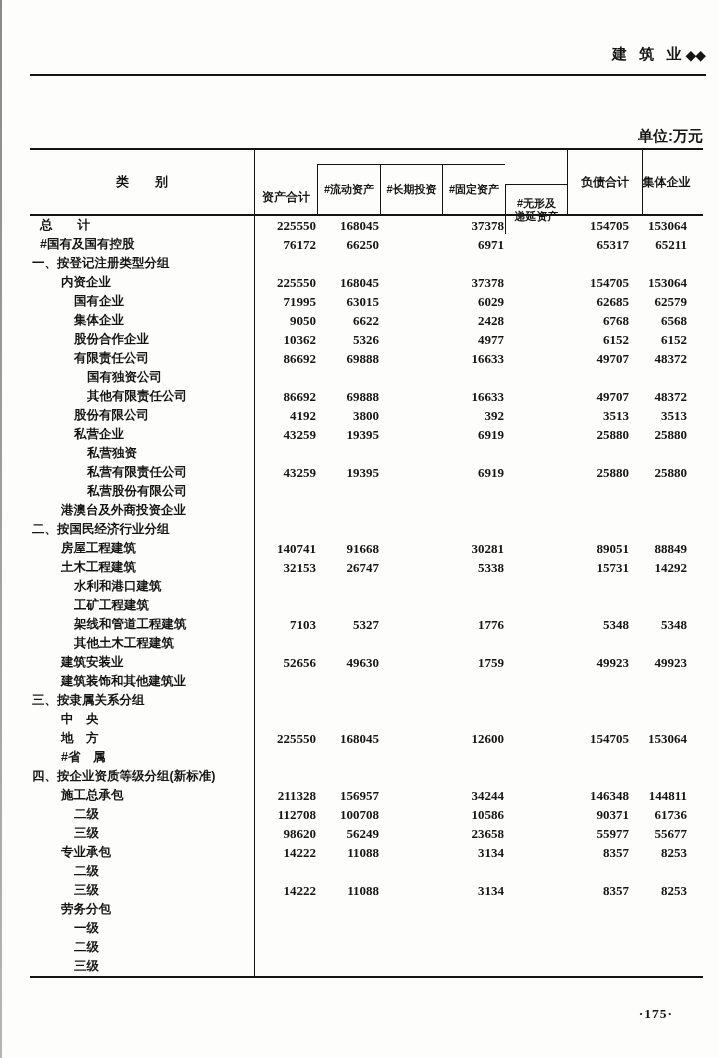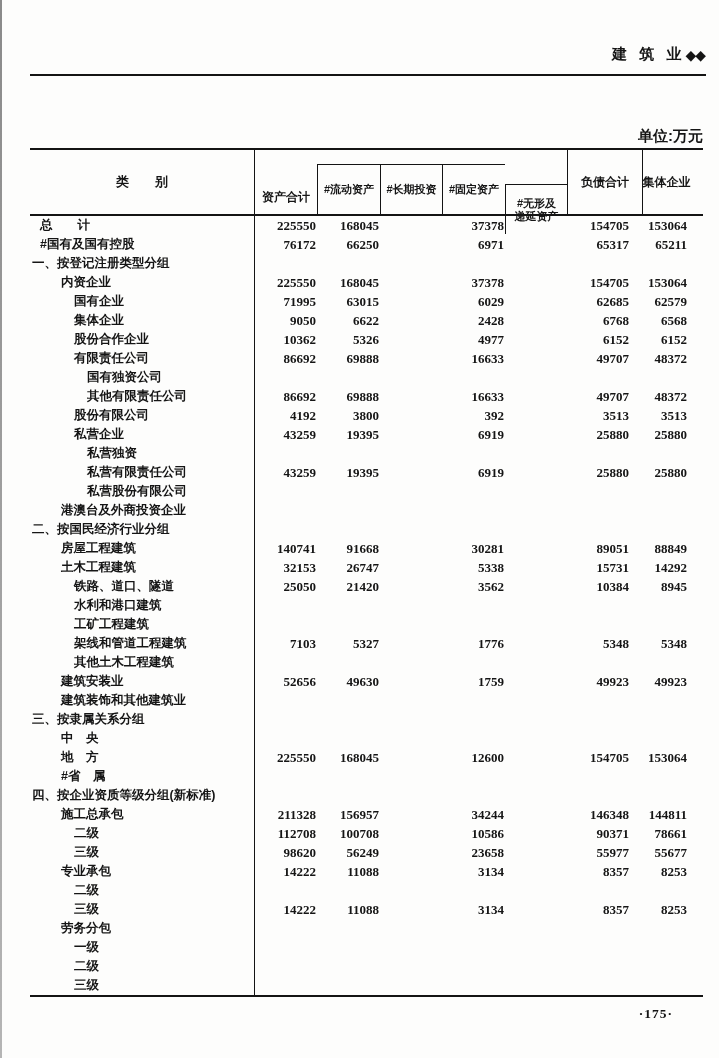--- a/index.html
+++ b/index.html
@@ -272,30 +272,20 @@
           <div class="cell label ind2">土木工程建筑</div>
           <div class="cell num">32153</div>
           <div class="cell num">26747</div>
           <div class="cell num"></div>
           <div class="cell num">5338</div>
           <div class="cell num"></div>
           <div class="cell num">15731</div>
           <div class="cell num last">14292</div>
         </div>
         <div class="trow">
-          <div class="cell label ind3">铁路、道口、隧道</div>
-          <div class="cell num">25050</div>
-          <div class="cell num">21420</div>
-          <div class="cell num"></div>
-          <div class="cell num">3562</div>
-          <div class="cell num"></div>
-          <div class="cell num">10384</div>
-          <div class="cell num last">8945</div>
-        </div>
-        <div class="trow">
           <div class="cell label ind3">水利和港口建筑</div>
           <div class="cell num"></div>
           <div class="cell num"></div>
           <div class="cell num"></div>
           <div class="cell num"></div>
           <div class="cell num"></div>
           <div class="cell num"></div>
           <div class="cell num last"></div>
         </div>
         <div class="trow">
@@ -409,21 +399,21 @@
           <div class="cell num last">144811</div>
         </div>
         <div class="trow">
           <div class="cell label ind3">二级</div>
           <div class="cell num">112708</div>
           <div class="cell num">100708</div>
           <div class="cell num"></div>
           <div class="cell num">10586</div>
           <div class="cell num"></div>
           <div class="cell num">90371</div>
-          <div class="cell num last">78661</div>
+          <div class="cell num last">61736</div>
         </div>
         <div class="trow">
           <div class="cell label ind3">三级</div>
           <div class="cell num">98620</div>
           <div class="cell num">56249</div>
           <div class="cell num"></div>
           <div class="cell num">23658</div>
           <div class="cell num"></div>
           <div class="cell num">55977</div>
           <div class="cell num last">55677</div>

